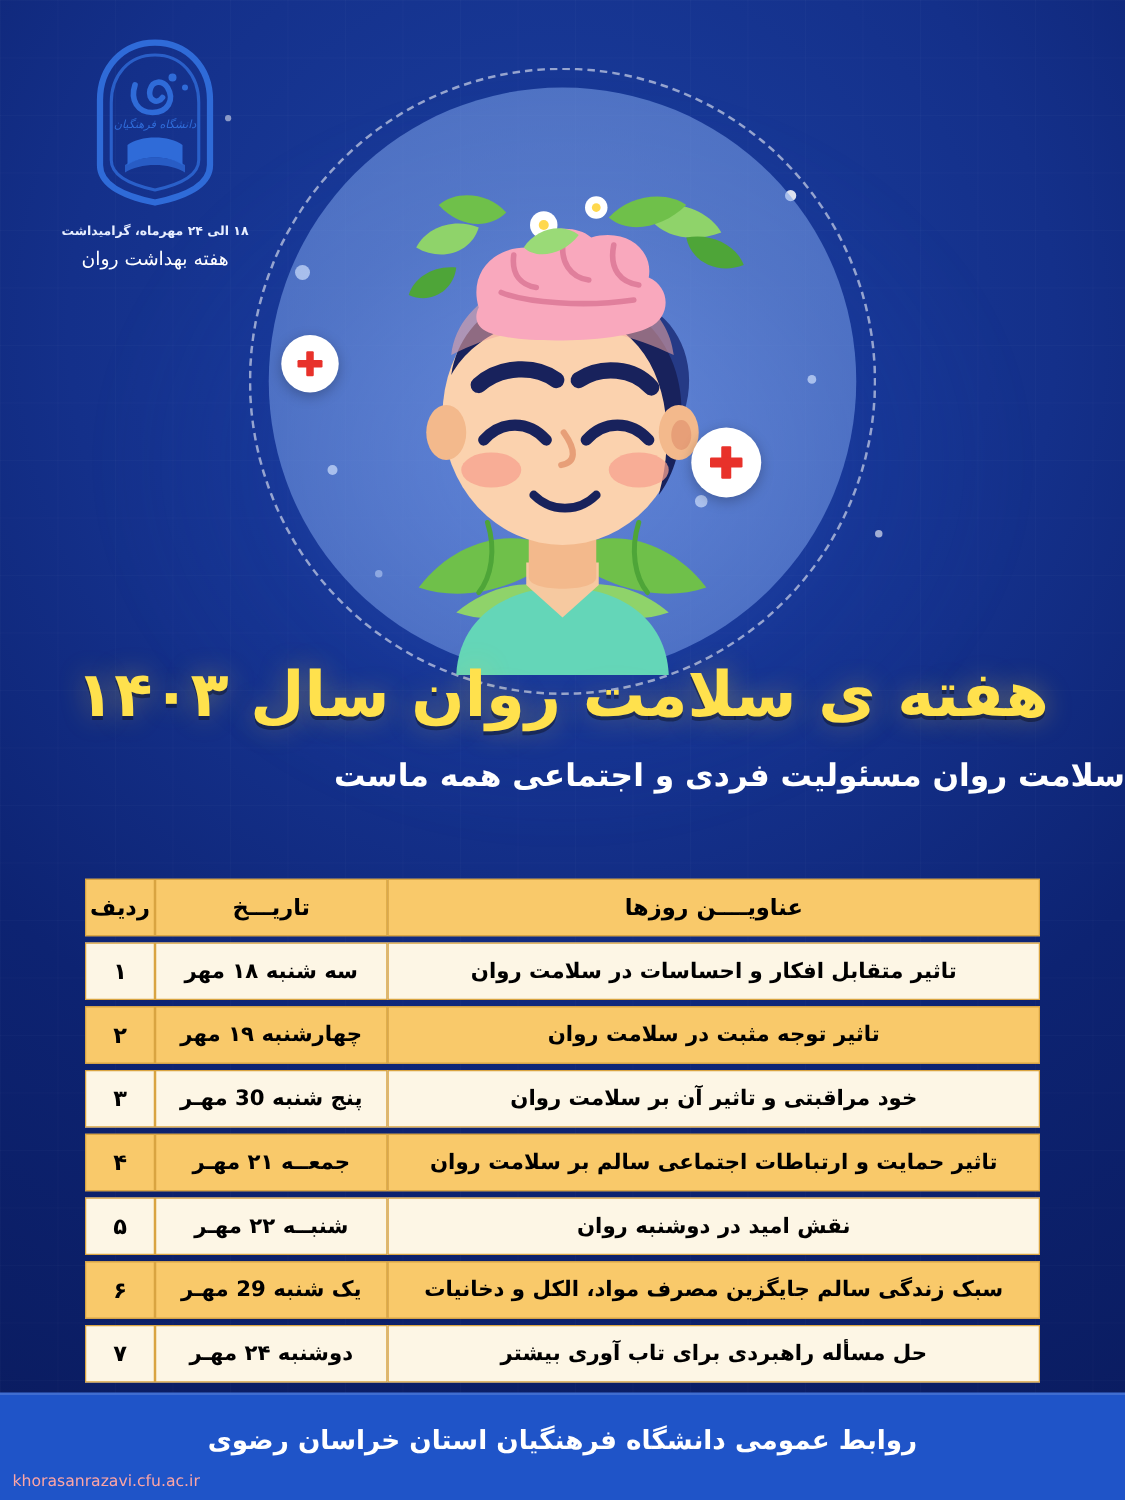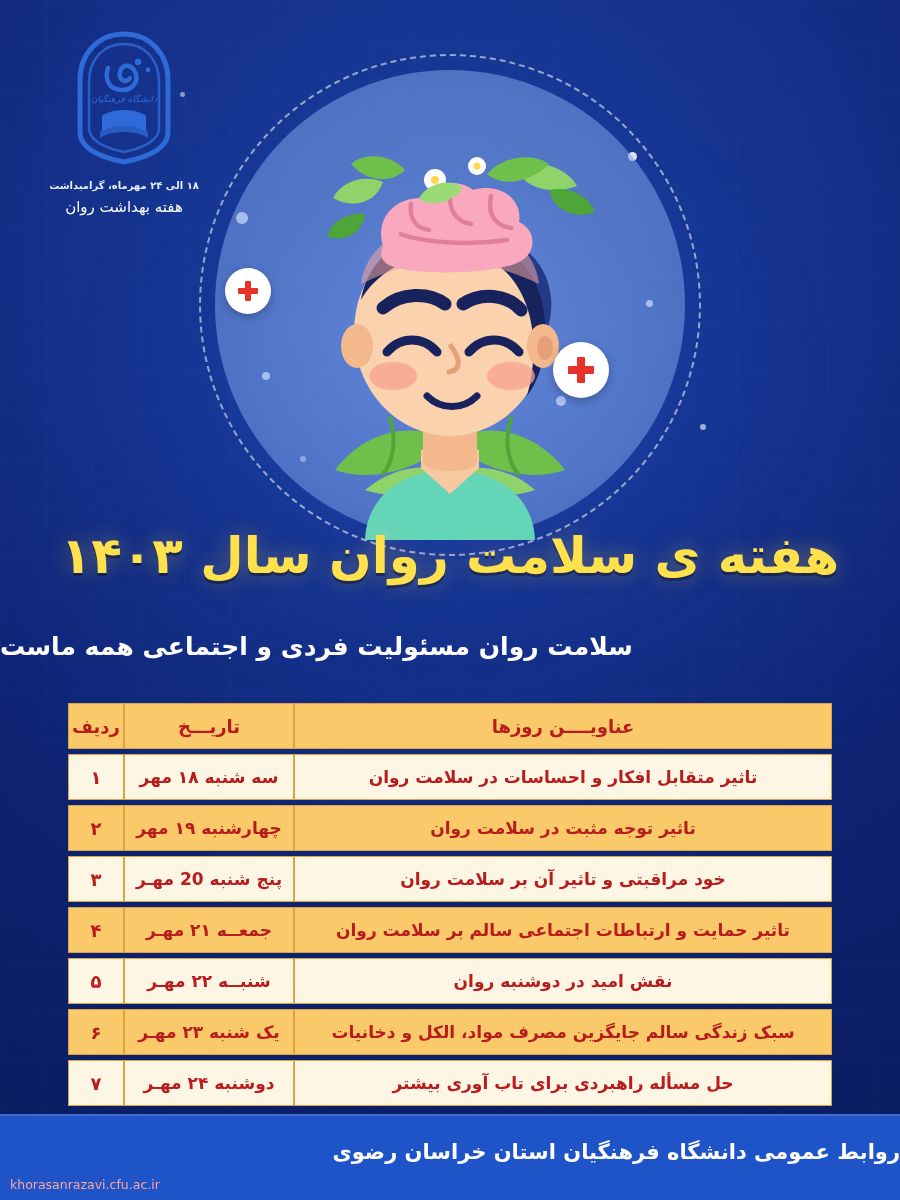--- a/index.html
+++ b/index.html
@@ -134,23 +134,23 @@
     font-size: 50px;
     font-weight: bold;
     color: #ffe14d;
     text-shadow: 0 3px 0 rgba(0,0,0,.35), 0 0 22px rgba(255,215,60,.35);
     letter-spacing: .5px;
     direction: rtl;
     margin-left: 48px;
   }
   .title-sub {
     position: absolute;
-    top: 632px;
-    width: 100%;
-    text-align: left;
+    top: 606px;
+    width: 100%;
+    text-align: right;
     font-size: 25px;
     font-weight: bold;
     color: #ffffff;
     direction: rtl;
   }
 
   
   .table-wrap {
     position: absolute;
     top: 698px;
@@ -160,48 +160,49 @@
   }
   table {
     width: 100%;
     border-collapse: separate;
     border-spacing: 0 5px;
   }
   th, td {
     height: 46px;
     font-size: 17px;
     font-weight: bold;
-    color: #b91c1c;
+    color: #000000;
     text-align: center;
     vertical-align: middle;
     border: 1px solid #d9a441;
   }
   thead th { background: #f9c96a; font-size: 18px; }
   .col-row { width: 56px; }
-  .col-date { width: 170px; }
+  .col-date { width: 186px; }
   tbody tr.odd td { background: #fdf6e5; }
   tbody tr.even td { background: #f9c96a; }
   td.cell-title { font-size: 17px; padding: 0 0; }
   td.cell-date { font-size: 17px; }
   td.cell-row { font-size: 18px; }
 
   
   .footer-bar {
     position: absolute;
     left: 0;
     bottom: 0;
     width: 100%;
     height: 86px;
     background: #1f54c8;
     border-top: 2px solid rgba(255,255,255,.15);
   }
   .footer-text {
     position: absolute;
     width: 100%;
     top: 24px;
+    text-align: center;
     font-size: 21px;
     font-weight: bold;
     color: #ffffff;
     direction: rtl;
     margin-left: 35px;
   }
   .footer-url {
     position: absolute;
     left: 10px;
     bottom: 8px;
@@ -340,36 +341,36 @@
           <td class="cell-date">سه شنبه ۱۸ مهر</td>
           <td class="cell-row">۱</td>
         </tr>
         <tr class="even">
           <td class="cell-title">تاثیر توجه مثبت در سلامت روان</td>
           <td class="cell-date">چهارشنبه ۱۹ مهر</td>
           <td class="cell-row">۲</td>
         </tr>
         <tr class="odd">
           <td class="cell-title">خود مراقبتی و تاثیر آن بر سلامت روان</td>
-          <td class="cell-date">پنج شنبه 20 مهـر</td>
+          <td class="cell-date">پنج شنبه 30 مهـر</td>
           <td class="cell-row">۳</td>
         </tr>
         <tr class="even">
           <td class="cell-title">تاثیر حمایت و ارتباطات اجتماعی سالم بر سلامت روان</td>
           <td class="cell-date">جمعــه ۲۱ مهـر</td>
           <td class="cell-row">۴</td>
         </tr>
         <tr class="odd">
           <td class="cell-title">نقش امید در دوشنبه روان</td>
           <td class="cell-date">شنبــه ۲۲ مهـر</td>
           <td class="cell-row">۵</td>
         </tr>
         <tr class="even">
           <td class="cell-title">سبک زندگی سالم جایگزین مصرف مواد، الکل و دخانیات</td>
-          <td class="cell-date">یک شنبه ۲۳ مهـر</td>
+          <td class="cell-date">یک شنبه 29 مهـر</td>
           <td class="cell-row">۶</td>
         </tr>
         <tr class="odd">
           <td class="cell-title">حل مسأله راهبردی برای تاب آوری بیشتر</td>
           <td class="cell-date">دوشنبه ۲۴ مهـر</td>
           <td class="cell-row">۷</td>
         </tr>
       </tbody>
     </table>
   </div>

